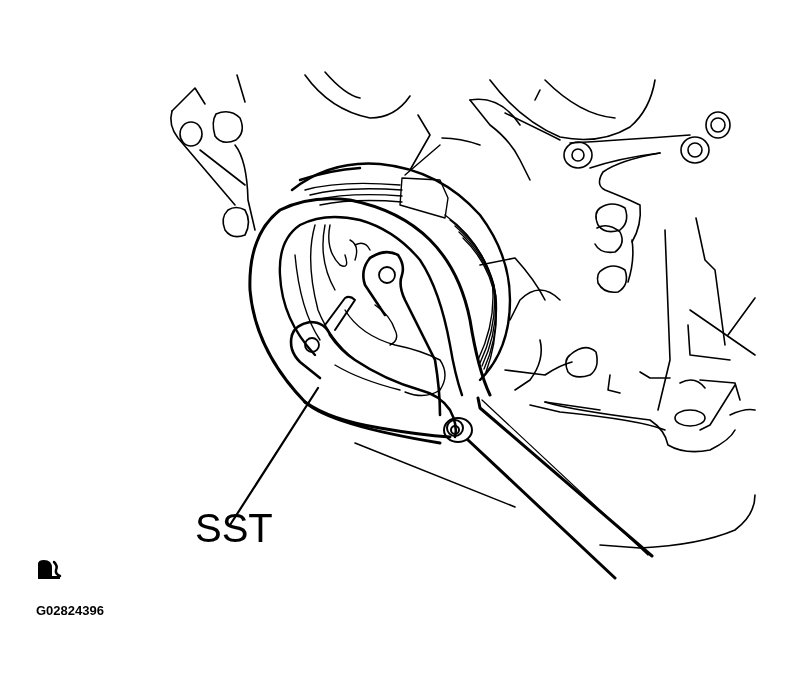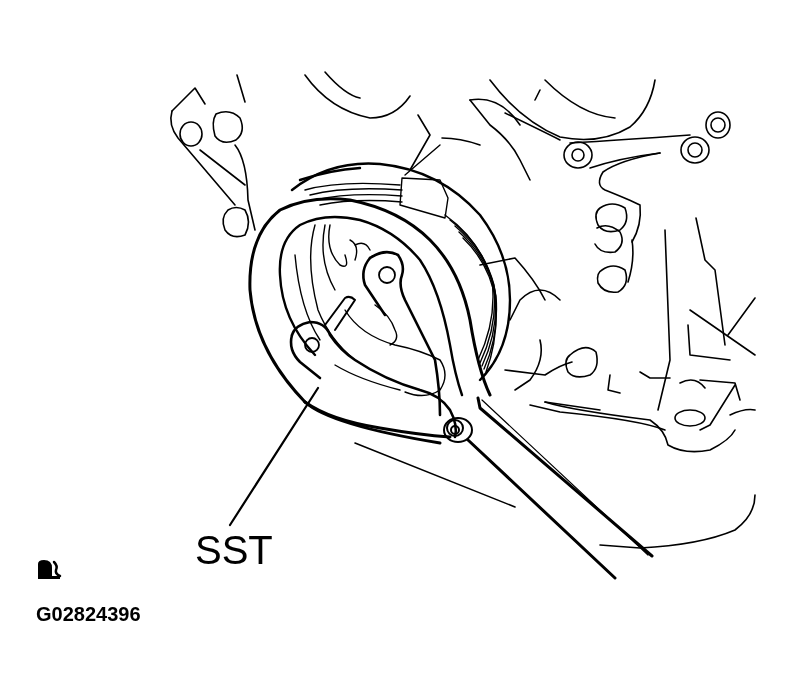--- a/index.html
+++ b/index.html
@@ -1,19 +1,19 @@
 <!DOCTYPE html>
 <html><head>
   <meta charset="utf-8">
   <style>
     html, body { margin: 0; padding: 0; background: #ffffff; }
     body { width: 792px; height: 699px; position: relative; overflow: hidden; font-family: "Liberation Sans", sans-serif; }
     .canvas { position: absolute; left: 0; top: 0; width: 792px; height: 699px; }
-    .label-sst { position: absolute; left: 195px; top: 530px; font-size: 40px; color: #000; font-family: "Liberation Sans", sans-serif; letter-spacing: 0px; line-height: 1; }
-    .fig-id { position: absolute; left: 36px; top: 603px; font-size: 20px; font-weight: bold; color: #000; font-family: "Liberation Sans", sans-serif; }
+    .label-sst { position: absolute; left: 195px; top: 508px; font-size: 40px; color: #000; font-family: "Liberation Sans", sans-serif; letter-spacing: 0px; line-height: 1; }
+    .fig-id { position: absolute; left: 36px; top: 603px; font-size: 13px; font-weight: bold; color: #000; font-family: "Liberation Sans", sans-serif; }
     .fig-icon { position: absolute; left: 36px; top: 556px; width: 26px; height: 26px; }
     svg path, svg line, svg circle, svg ellipse { fill: none; stroke: #000; stroke-linecap: round; stroke-linejoin: round; }
   </style>
 </head>
 <body>
 
 <div class="canvas">
   <svg width="792" height="699" viewBox="0 0 792 699">
 
     <g stroke-width="1.6">

